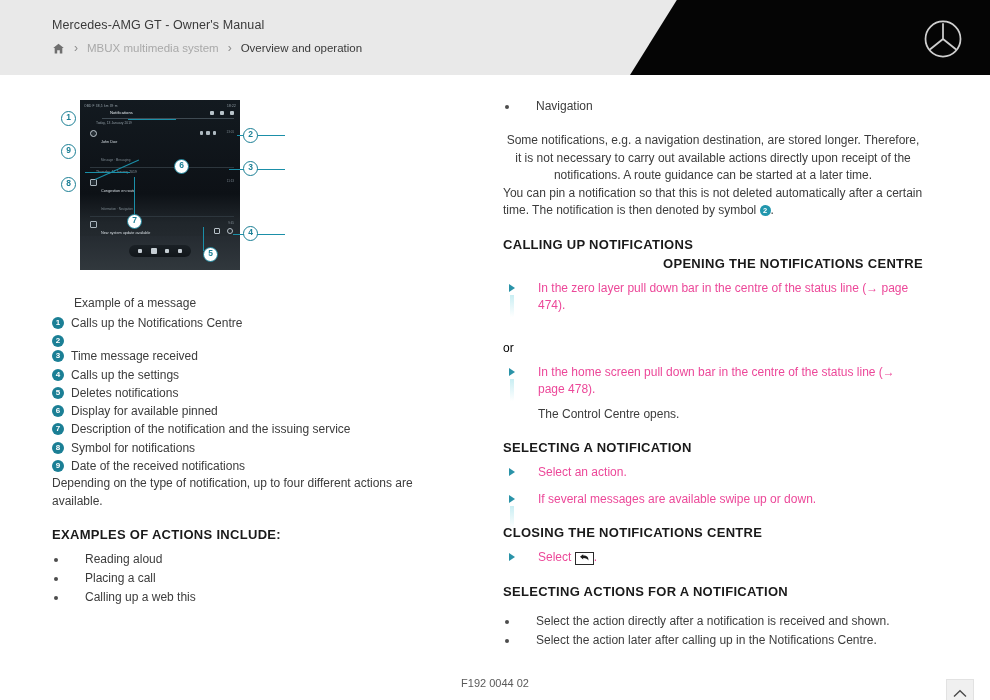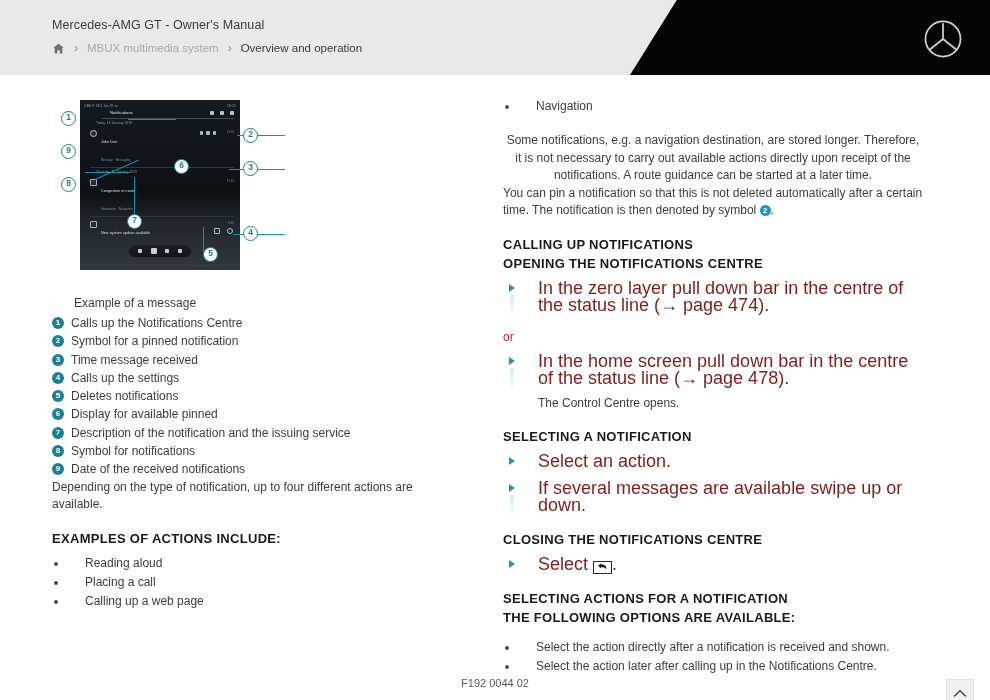--- a/index.html
+++ b/index.html
@@ -140,50 +140,50 @@
     flex: none; width: 12px; height: 12px; border-radius: 50%;
     background: #1b7f95; color: #fff; font-size: 8px; font-weight: bold;
     line-height: 12px; text-align: center; margin-top: 3px;
   }
 
   .para { font-size: 12px; line-height: 17.5px; color: #3c3c3c; }
   .h-sub {
     font-size: 13px; font-weight: bold; color: #1a1a1a;
     letter-spacing: .3px; margin-top: 17px;
   }
-  .h-sub.tight { margin-top: 4px; }
+  .h-sub.tight { margin-top: 4px; text-align: right; }
 
   ul.dots { list-style: none; margin-top: 8px; }
   ul.dots li {
     position: relative; font-size: 12px; line-height: 19px;
     color: #3c3c3c; padding-left: 33px;
   }
   ul.dots li::before {
     content: ""; position: absolute; left: 2px; top: 8px;
     width: 4px; height: 4px; border-radius: 50%; background: #4c4c4c;
   }
 
   
   .step {
-    position: relative; font-size: 18px; line-height: 17.5px;
-    color: #7f1d1d; padding-left: 35px; margin-top: 9px;
+    position: relative; font-size: 12px; line-height: 17.5px;
+    color: #ec4899; padding-left: 35px; margin-top: 9px;
   }
   .step::before {
     content: ""; position: absolute; left: 6px; top: 4px;
     border-left: 6px solid #2a93a8; border-top: 4px solid transparent;
     border-bottom: 4px solid transparent;
   }
   .step::after {
     content: ""; position: absolute; left: 7px; top: 15px;
     width: 4px; height: 22px;
     background: linear-gradient(#c9eef3, rgba(201,238,243,0));
   }
   .step.nobar::after { display: none; }
   .step-note { font-size: 12px; line-height: 17.5px; padding-left: 35px; margin-top: 7px; }
-  .or { font-size: 12px; color: #b91c1c; margin-top: 15px; }
+  .or { font-size: 12px; color: #000000; margin-top: 26px; }
   .keycap {
     display: inline-block; border: 1.3px solid #2a2a2a; padding: 0 3px;
     line-height: 11px; height: 13px; vertical-align: -2px;
     font-size: 9px; background: #fff;
   }
   .keycap svg { vertical-align: 1px; }
 
   
   .fab {
     position: absolute; right: 16px; width: 28px; height: 28px;
@@ -337,21 +337,20 @@
 
     <div class="legend">
       <div class="legend-caption">Example of a message</div>
 
       <div class="legend-row">
         <span class="badge">1</span>
         <span>Calls up the Notifications Centre</span>
       </div>
       <div class="legend-row">
         <span class="badge">2</span>
-        <span>Symbol for a pinned notification</span>
       </div>
       <div class="legend-row">
         <span class="badge">3</span>
         <span>Time message received</span>
       </div>
       <div class="legend-row">
         <span class="badge">4</span>
         <span>Calls up the settings</span>
       </div>
       <div class="legend-row">
@@ -376,21 +375,21 @@
       </div>
     </div>
 
     <div class="para">Depending on the type of notification, up to four different actions are available.</div>
 
     <div class="h-sub">EXAMPLES OF ACTIONS INCLUDE:</div>
 
     <ul class="dots">
       <li>Reading aloud</li>
       <li>Placing a call</li>
-      <li>Calling up a web page</li>
+      <li>Calling up a web this</li>
     </ul>
   </div>
 
   <div class="col-right">
 
     <ul class="dots" style="margin-top:0;">
       <li>Navigation</li>
     </ul>
 
     <div class="para" style="margin-top:16px;text-align:center;">Some notifications, e.g. a navigation destination, are stored longer. Therefore, it is not necessary to carry out available actions directly upon receipt of the notifications. A route guidance can be started at a later time.</div>
@@ -417,21 +416,20 @@
 
     <div class="h-sub">CLOSING THE NOTIFICATIONS CENTRE</div>
 
     <div class="step nobar">
       <span>Select </span><span class="keycap"><svg width="11" height="9" viewBox="0 0 11 9">
             <path d="M4.2 1.2 1 3.8l3.2 2.6V4.9c3 0 4.4.9 5.2 2.5C9.6 4.3 8.2 2.6 4.2 2.6Z" fill="#1a1a1a"></path>
           </svg></span><span>.</span>
     </div>
 
     <div class="h-sub">SELECTING ACTIONS FOR A NOTIFICATION</div>
-    <div class="h-sub tight">THE FOLLOWING OPTIONS ARE AVAILABLE:</div>
 
     <ul class="dots" style="margin-top:13px;">
       <li>Select the action directly after a notification is received and shown.</li>
       <li>Select the action later after calling up in the Notifications Centre.</li>
     </ul>
   </div>
 
   <div class="fab up">
     <svg width="14" height="9" viewBox="0 0 14 9">
         <path d="M1 7.5 7 1.8l6 5.7" fill="none" stroke="#4a4a4a" stroke-width="1.4"></path>

